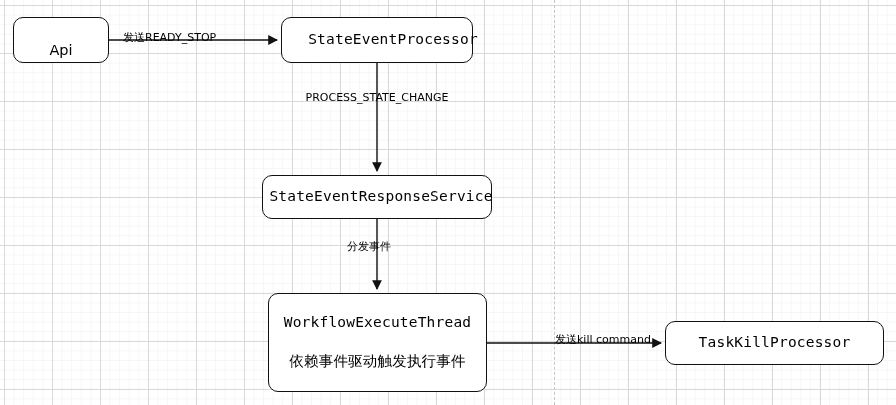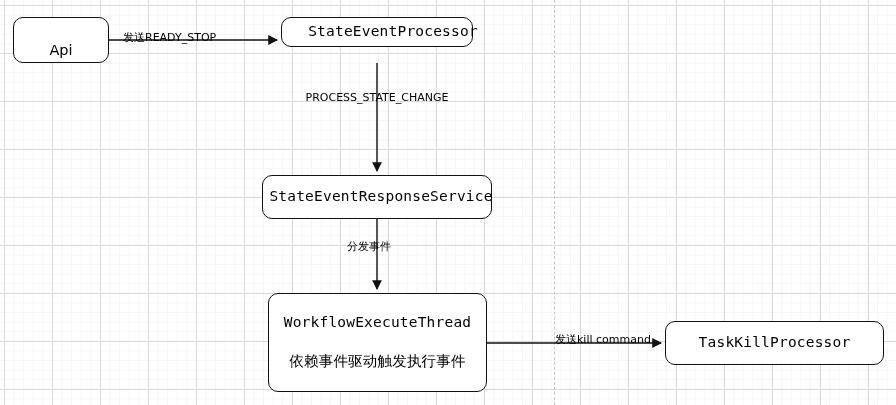--- a/index.html
+++ b/index.html
@@ -121,21 +121,21 @@
 
     <line x1="377" y1="219" x2="377" y2="289" stroke="#111111" stroke-width="1.4" marker-end="url(#arrow)"></line>
 
     <line x1="487" y1="343" x2="661" y2="343" stroke="#111111" stroke-width="1.4" marker-end="url(#arrow)"></line>
   </svg>
 
   <div class="node" style="left:13px; top:17px; width:96px; height:46px;justify-content:flex-end;">
     <div class="line sans">Api</div>
   </div>
 
-  <div class="node" style="left:281px; top:17px; width:192px; height:30px;padding-left:32px;">
+  <div class="node" style="left:281px; top:17px; width:192px; height:46px;padding-left:32px;">
     <div class="line mono">StateEventProcessor</div>
   </div>
 
   <div class="node" style="left:262px; top:175px; width:230px; height:44px;padding-left:8px;">
     <div class="line mono">StateEventResponseService</div>
   </div>
 
   <div class="node" style="left:268px; top:293px; width:219px; height:99px; justify-content:space-evenly;">
     <div class="line mono">WorkflowExecuteThread</div>
     <div class="line mono">依赖事件驱动触发执行事件</div>

